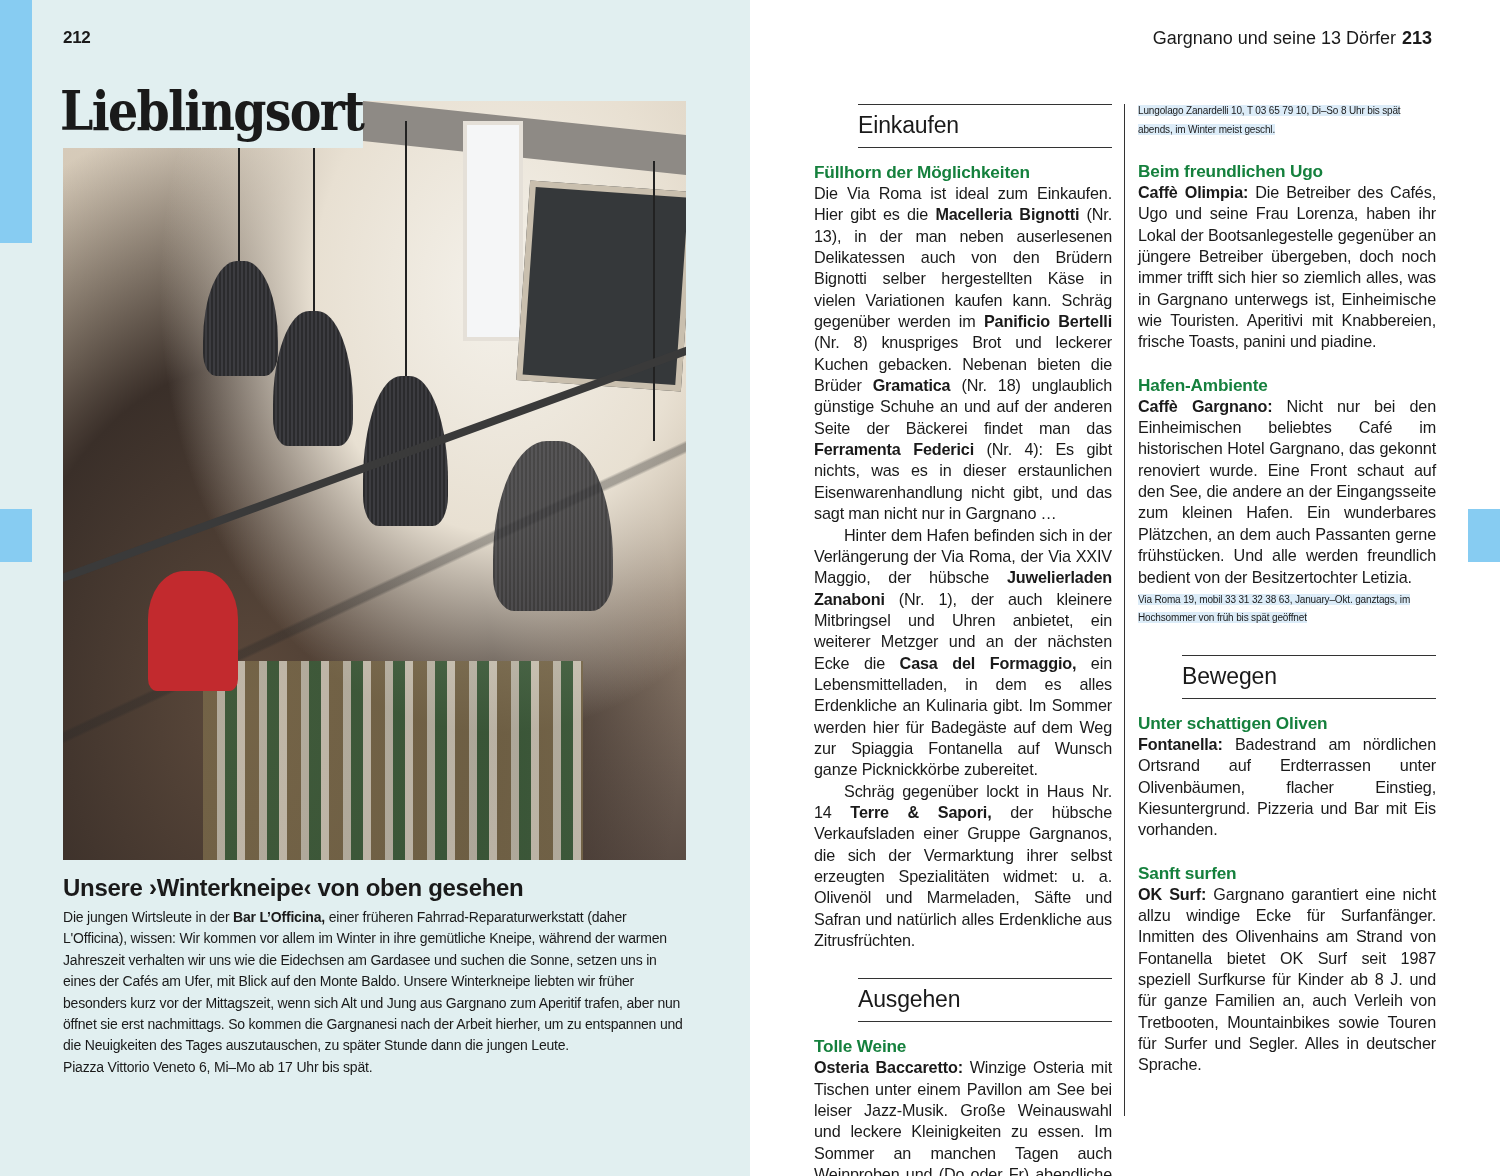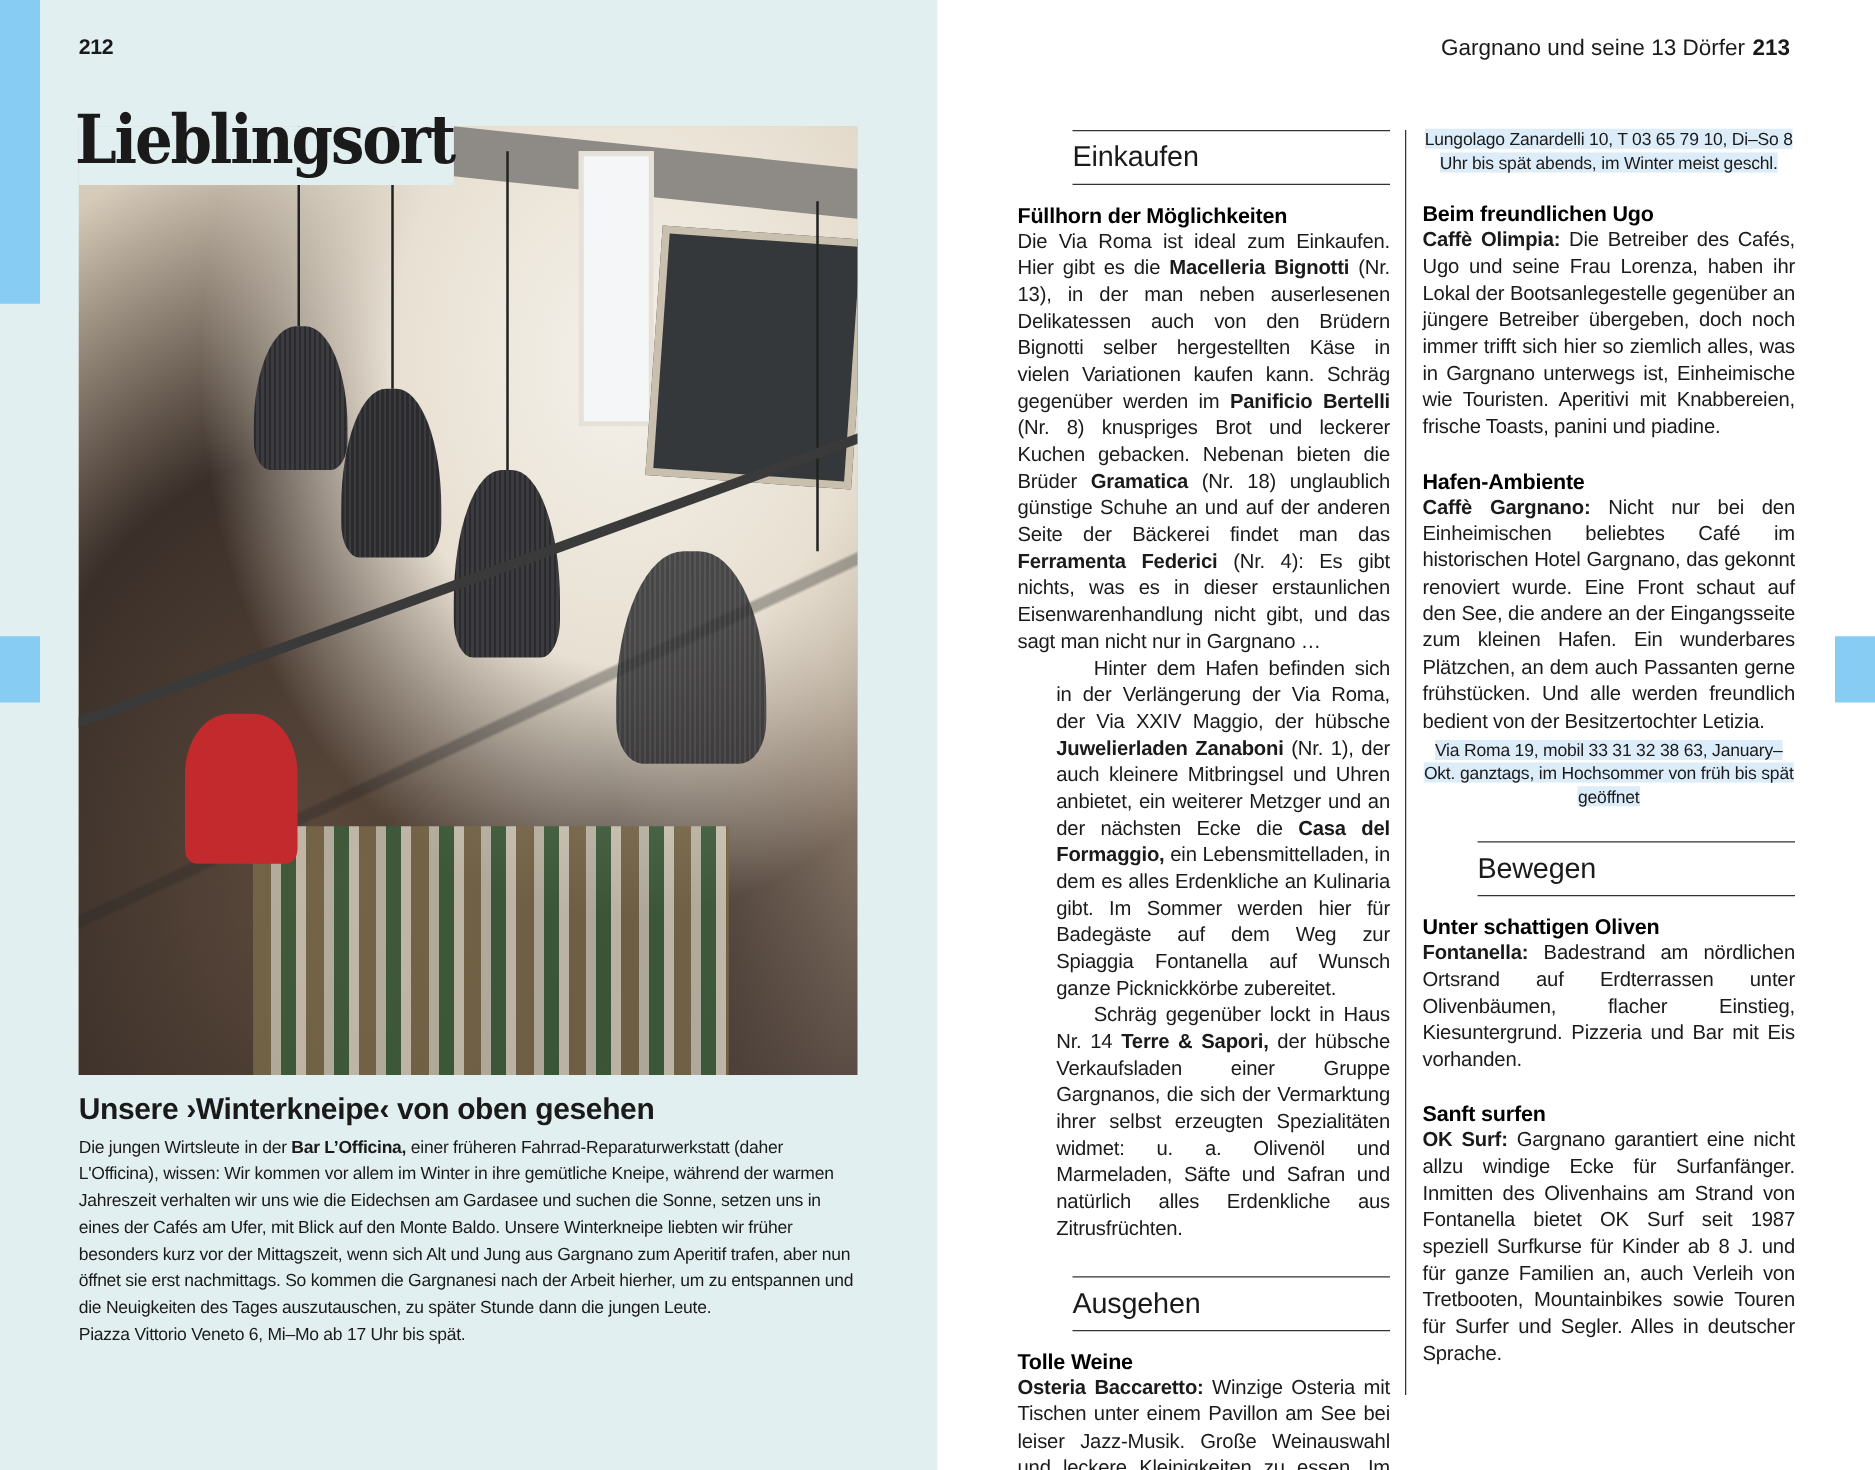--- a/index.html
+++ b/index.html
@@ -75,27 +75,27 @@
 
     .col { position: absolute; top: 104px; font-size: 16.2px; line-height: 21.35px; letter-spacing: -0.15px; }
     .col-mid { left: 814px; width: 298px; }
     .col-right { left: 1138px; width: 298px; }
     .col-divider { position: absolute; left: 1124px; top: 104px; width: 1px; height: 1012px; background: #333; }
 
     .section-head {
       border-top: 1.5px solid #333; border-bottom: 1.5px solid #333;
       font-size: 23px; height: 44px; line-height: 41px; margin-bottom: 14px; margin-left: 44px;
     }
-    .entry-title { color: #000000; font-weight: bold; font-size: 17.2px; line-height: 21px; }
+    .entry-title { color: #15803d; font-weight: bold; font-size: 17.2px; line-height: 21px; }
     .body p { text-align: justify; }
-    .body .indent { text-indent: 30px; margin-left: 31px; }
+    .body .indent { text-indent: 30px; }
     .bold { font-weight: bold; }
     .it { }
     .info {
-      font-size: 14px; line-height: 18.5px; margin-top: 3px; text-align: center;
+      font-size: 10px; line-height: 18.5px; margin-top: 3px;
     }
     .info span { background: #dcecf8; box-decoration-break: clone; -webkit-box-decoration-break: clone; }
     .gap-lg { height: 22px; }
     .gap-sec { height: 27px; }
   </style>
 </head>
 <body>
 
 <div class="page-left"></div>
 <div class="page-right"></div>

